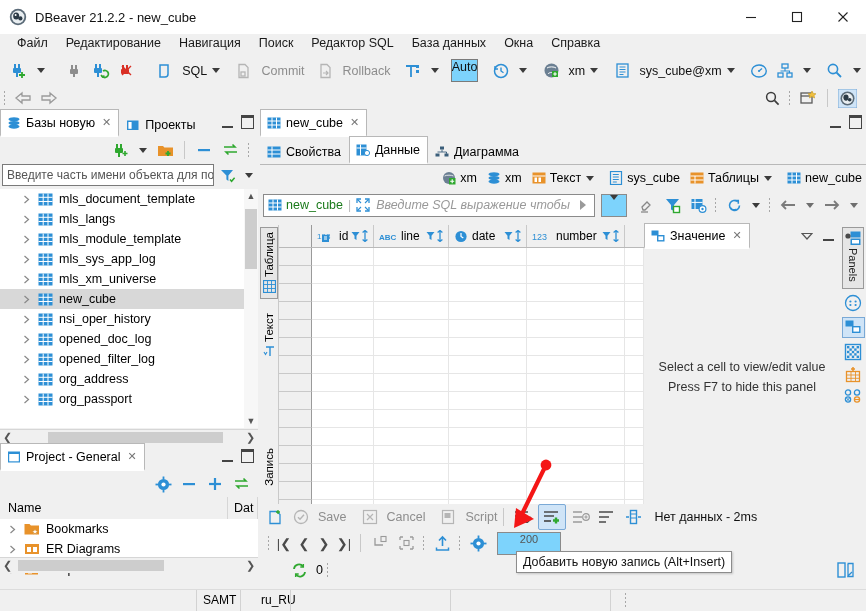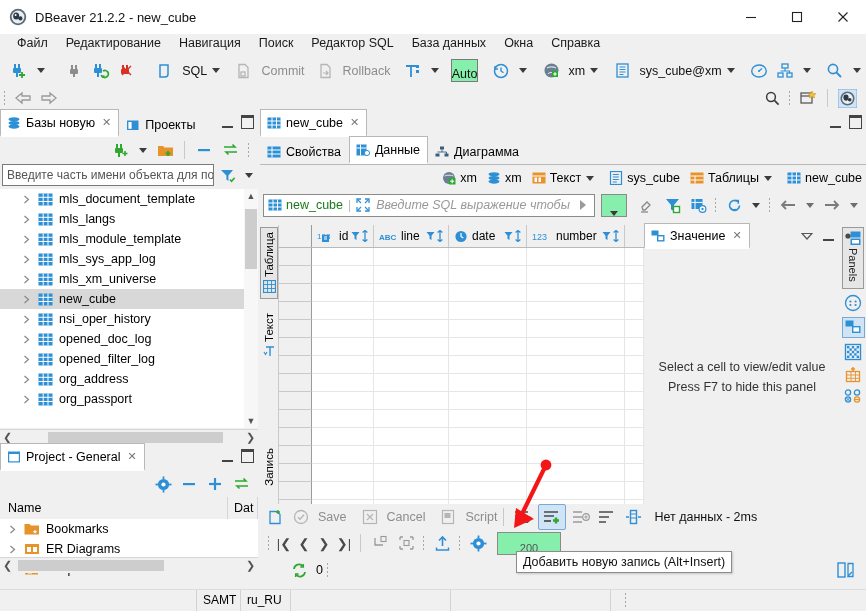--- a/index.html
+++ b/index.html
@@ -28,21 +28,21 @@
   .toolbar2{height:26px;background:#f0f0f0;display:flex;align-items:center;position:relative;}
   .tb-btn{height:24px;min-width:22px;display:flex;align-items:center;justify-content:center;padding:0 2px;}
   .tb-lbl{font-size:12.5px;color:#8d8d8d;margin-left:4px;}
   .tb-lbl.on{color:#111;}
   .arrow-dn{width:0;height:0;border-left:4px solid transparent;border-right:4px solid transparent;border-top:5px solid #3b3b3b;margin:0 5px;}
   .arrow-dn.gray{border-top-color:#6e6e6e;}
   .sep{width:1px;height:18px;background:#c8c8c8;margin:0 6px;}
   .grip{width:4px;height:17px;margin:0 3px;
         background-image:radial-gradient(circle,#9a9a9a 1px,transparent 1px);
         background-size:3px 4px;opacity:.85;}
-  .combo{height:21px;border:1px solid #7a7a7a;background:#86efac;display:flex;align-items:flex-end;
+  .combo{height:21px;border:1px solid #7a7a7a;background:#7dd3fc;display:flex;align-items:flex-start;
          justify-content:center;font-size:12.5px;color:#111;}
 
   
   .body{position:absolute;left:0;top:111px;right:0;bottom:21px;}
   .panel{position:absolute;background:#f0f0f0;}
   .tabrow{height:26px;display:flex;align-items:flex-end;background:#f0f0f0;position:relative;}
   .vtab{height:25px;display:flex;align-items:center;padding:0 7px 0 6px;font-size:12.5px;
         border:1px solid transparent;border-bottom:none;}
   .vtab.active{background:#fff;border-color:#b8b8b8;border-bottom:2px solid #fff;}
   .vtab .x{margin-left:7px;color:#777;font-size:11px;}
@@ -1231,21 +1231,21 @@
       </svg>
 
       <div class="tooltip" style="left:256px;top:440px;">Добавить новую запись (Alt+Insert)</div>
 
     </div>
   </div>
 
   <div class="statusbar">
     <div style="width:196px;height:21px;"></div>
     <div class="sb-cell" style="width:44px;padding:0 6px">SAMT</div>
-    <div class="sb-cell" style="width:50px;padding:0 6px">ru_RU</div>
+    <div class="sb-cell" style="width:50px;padding:0 20px">ru_RU</div>
     <div class="sb-cell" style="width:160px"></div>
     <div class="sb-cell" style="width:160px"></div>
     <div class="sb-cell" style="flex:1;display:flex;align-items:center;">
       <div class="grip"></div>
     </div>
   </div>
 
 </div>
 
 </body></html>

